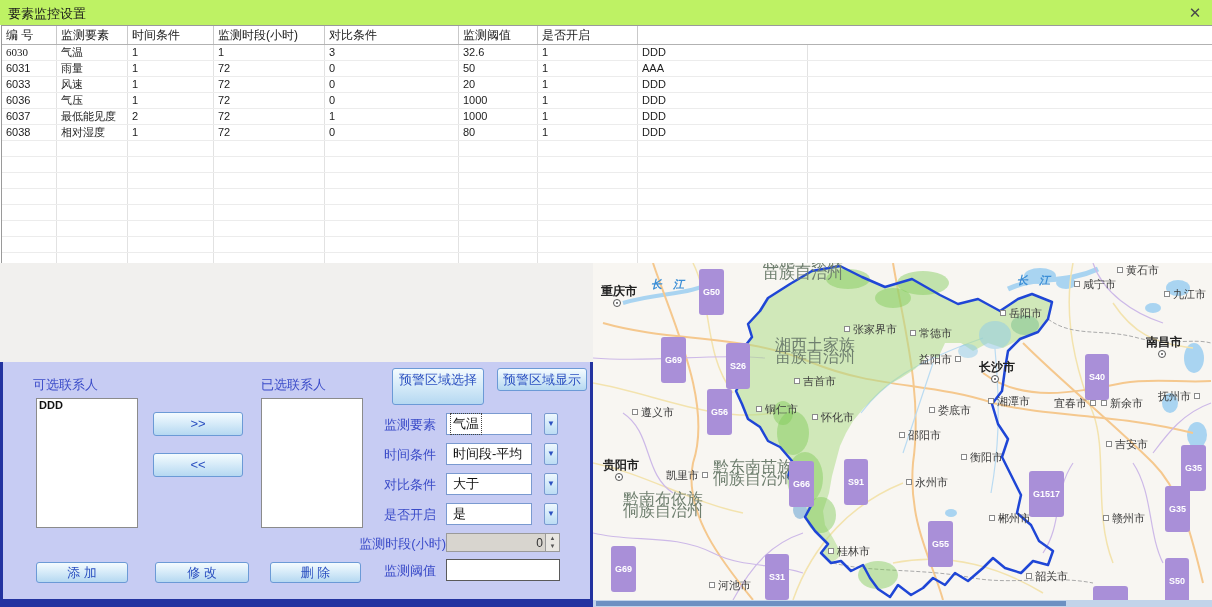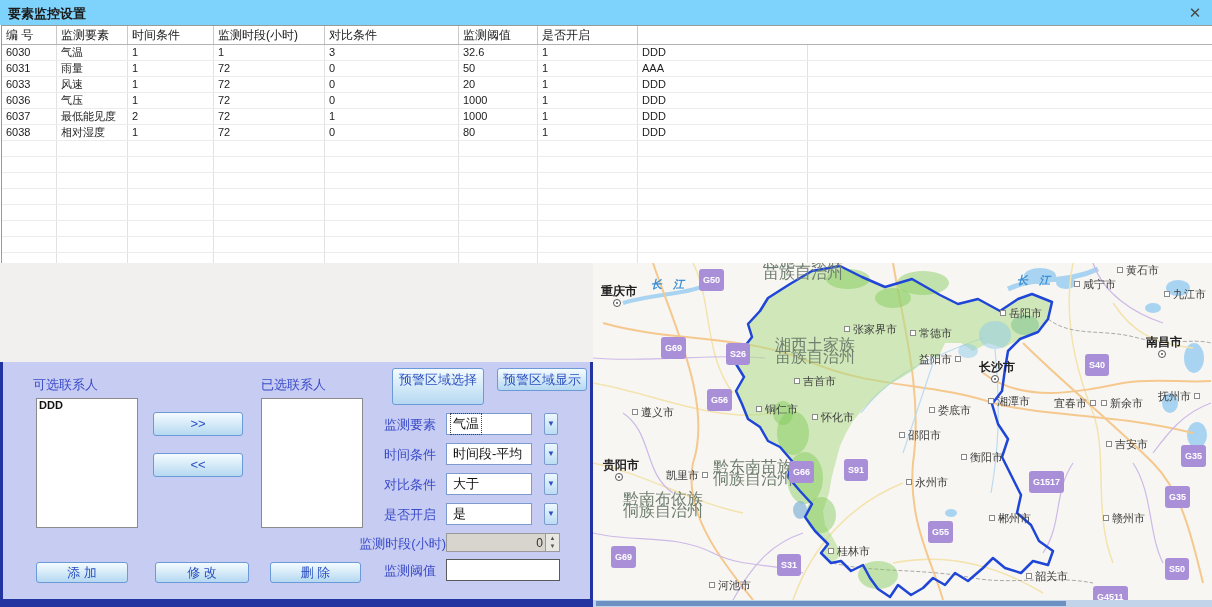--- a/index.html
+++ b/index.html
@@ -1,21 +1,21 @@
 <!DOCTYPE html>
 <html><head>
 <meta charset="utf-8">
 <style>
   html,body{margin:0;padding:0;}
   body{width:1212px;height:607px;position:relative;background:#fff;
        font-family:"Liberation Sans","DejaVu Sans",sans-serif;overflow:hidden;}
   .abs{position:absolute;}
 
   
-  #titlebar{left:0;top:0;width:1212px;height:25px;background:#7dd3fc;font-weight:bold;}
+  #titlebar{left:0;top:0;width:1212px;height:25px;background:#bef264;}
   #win-title{left:8px;top:5px;font-size:13px;color:#1b1b1b;}
   #close-btn{left:1186px;top:4px;width:18px;height:18px;font-size:15px;color:#4a4a4a;
              text-align:center;line-height:18px;cursor:default;}
 
   
   #grid{left:1px;top:25px;width:1210px;height:238px;border:1px solid #9a9a9a;
         background:#fff;overflow:hidden;font-size:11px;color:#1c1c1c;}
   .g-row{display:flex;height:15px;line-height:15px;border-bottom:1px solid #ececec;}
   .g-head{height:18px;line-height:18px;border-bottom:1px solid #b2b2b2;font-size:12px;}
   .g-cell{padding:0 4px;border-right:1px solid #e2e2e2;overflow:hidden;white-space:nowrap;
@@ -56,21 +56,21 @@
   .map-label{position:absolute;font-size:11px;color:#3c3c3c;white-space:pre-line;line-height:12px;}
   .map-label .sq{display:inline-block;width:4px;height:4px;background:#fff;border:1px solid #8a8a8a;
                  vertical-align:1px;margin:0 3px;}
   .map-label.capital{font-size:12px;font-weight:700;color:#222;}
   .map-label.capital .cap-marker{display:block;width:6px;height:6px;border:1px solid #555;
       border-radius:50%;background:#fff;margin:2px 0 0 12px;position:relative;}
   .map-label.capital .cap-marker::after{content:"";position:absolute;left:2px;top:2px;width:2px;height:2px;
       background:#555;border-radius:50%;}
   .map-label.region{color:#6f7f6f;font-size:16px;}
   .badge{position:absolute;background:#a98fd8;color:#fff;font-size:9px;font-weight:700;
-         border-radius:3px;padding:6px 4px;line-height:10px;}
+         border-radius:3px;padding:18px 4px;line-height:10px;}
   .river{position:absolute;color:#3d8fd6;font-size:11px;font-weight:700;letter-spacing:4px;
          font-style:italic;}
   #map-scroll{left:593px;top:600px;width:619px;height:7px;background:#c2d4ea;}
   #map-scroll .thumb{position:absolute;left:3px;top:1px;width:470px;height:5px;background:#6d90c2;}
 </style>
 </head>
 <body>
 
 <div class="abs" id="titlebar">
   <div class="abs" id="win-title">要素监控设置</div>
@@ -82,21 +82,21 @@
       <div class="g-cell" style="width: 55px;">编  号</div>
       <div class="g-cell" style="width: 71px;">监测要素</div>
       <div class="g-cell" style="width: 86px;">时间条件</div>
       <div class="g-cell" style="width: 111px;">监测时段(小时)</div>
       <div class="g-cell" style="width: 134px;">对比条件</div>
       <div class="g-cell" style="width: 79px;">监测阈值</div>
       <div class="g-cell" style="width: 100px;">是否开启</div>
       <div class="g-cell" style="width: 404px;"></div>
     </div>
     <div class="g-row">
-      <div class="g-cell" style="width: 55px;">6030</div>
+      <div class="g-cell" style="width: 55px; font-family: Liberation Serif, serif;">6030</div>
       <div class="g-cell" style="width: 71px;">气温</div>
       <div class="g-cell" style="width: 86px;">1</div>
       <div class="g-cell" style="width: 111px;">1</div>
       <div class="g-cell" style="width: 134px;">3</div>
       <div class="g-cell" style="width: 79px;">32.6</div>
       <div class="g-cell" style="width: 100px;">1</div>
       <div class="g-cell" style="width: 170px;">DDD</div>
       <div class="g-cell" style="width: 404px;"></div>
     </div>
     <div class="g-row">
@@ -400,21 +400,21 @@
       <div class="map-label " style="left: 505px; top: 134px;"><span class="sq"></span>新余市</div>
       <div class="map-label " style="left: 565px; top: 127px;">抚州市<span class="sq"></span></div>
       <div class="map-label " style="left: 510px; top: 175px;"><span class="sq"></span>吉安市</div>
       <div class="map-label " style="left: 507px; top: 249px;"><span class="sq"></span>赣州市</div>
       <div class="map-label " style="left: 430px; top: 307px;"><span class="sq"></span>韶关市</div>
       <div class="badge" style="left: 106px; top: 6px;">G50</div>
       <div class="badge" style="left: 68px; top: 74px;">G69</div>
       <div class="badge" style="left: 133px; top: 80px;">S26</div>
       <div class="badge" style="left: 114px; top: 126px;">G56</div>
       <div class="badge" style="left: 18px; top: 283px;">G69</div>
-      <div class="badge" style="left: 184px; top: 291px;">S31</div>
+      <div class="badge" style="left: 172px; top: 291px;">S31</div>
       <div class="badge" style="left: 196px; top: 198px;">G66</div>
       <div class="badge" style="left: 251px; top: 196px;">S91</div>
       <div class="badge" style="left: 335px; top: 258px;">G55</div>
       <div class="badge" style="left: 436px; top: 208px;">G1517</div>
       <div class="badge" style="left: 492px; top: 91px;">S40</div>
       <div class="badge" style="left: 588px; top: 182px;">G35</div>
       <div class="badge" style="left: 572px; top: 223px;">G35</div>
       <div class="badge" style="left: 572px; top: 295px;">S50</div>
       <div class="badge" style="left: 500px; top: 323px;">G4511</div>
       <div class="river" style="left: 58px; top: 14px;">长 江</div>

